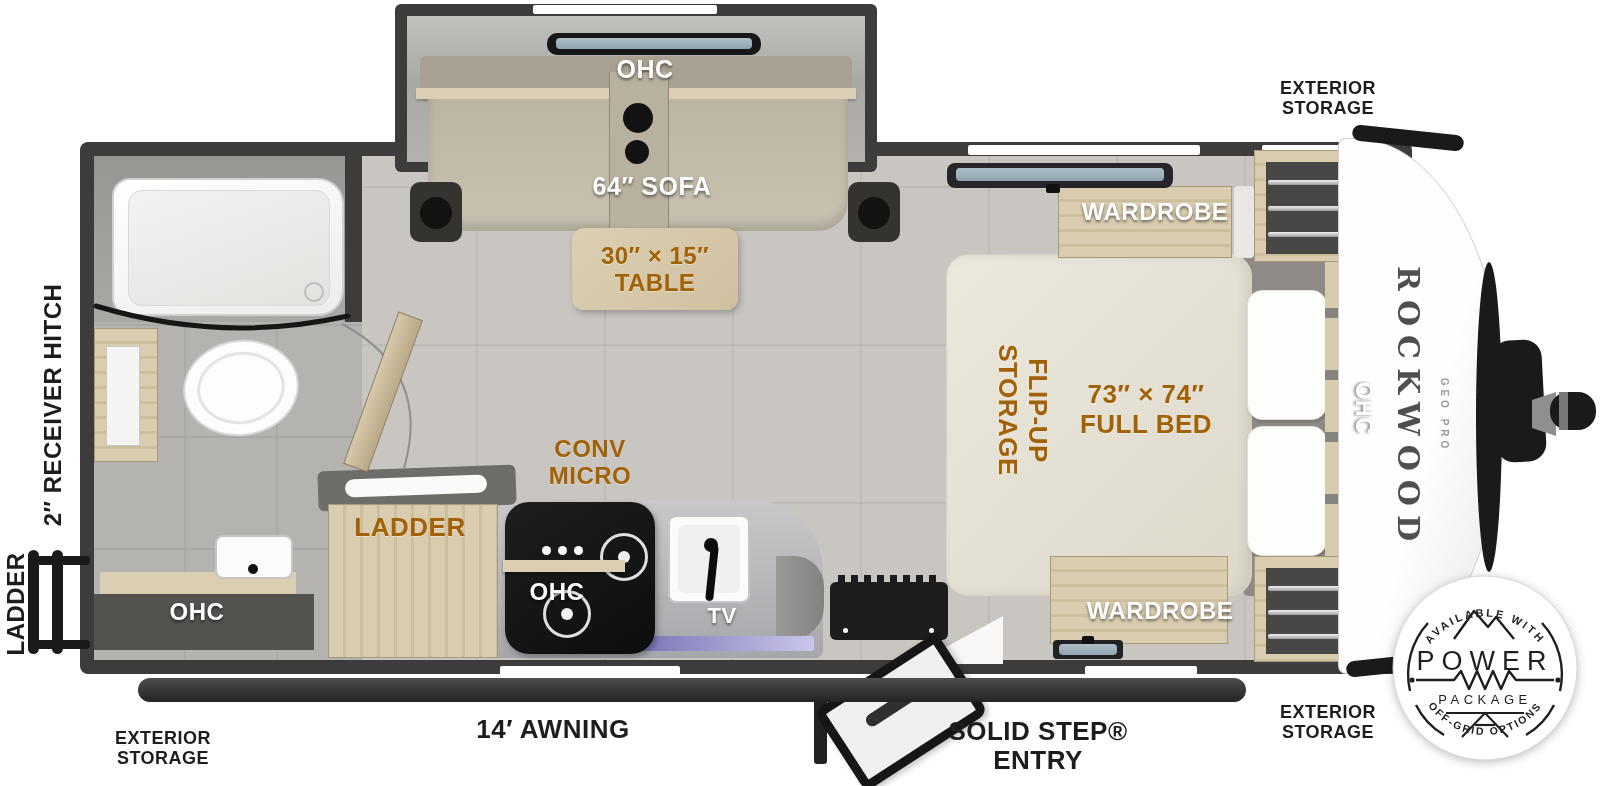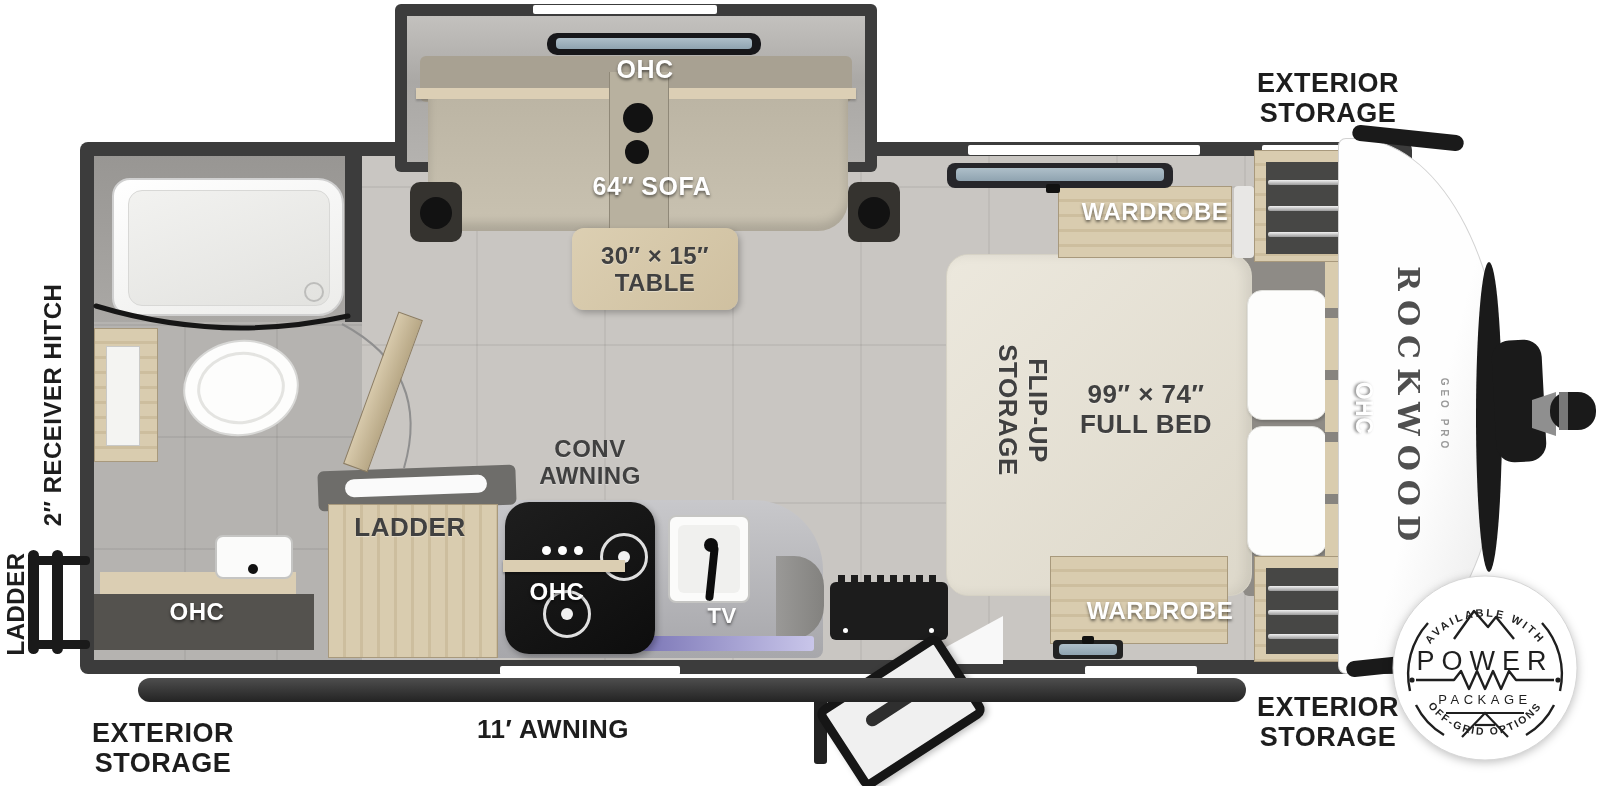--- a/index.html
+++ b/index.html
@@ -19,22 +19,22 @@
       repeating-linear-gradient(90deg, transparent 0 90px, rgba(0,0,0,.05) 90px 92px);}
   .wood-v{background:repeating-linear-gradient(90deg,#d9ccaf 0 14px,#cdbe9e 14px 17px);border:1px solid #a8997c;box-sizing:border-box;}
   .wood-h{background:repeating-linear-gradient(180deg,#d9ccaf 0 12px,#cdbe9e 12px 15px);border:1px solid #a8997c;box-sizing:border-box;}
   .white-strip{background:#ffffff;border-radius:2px;}
   .glass{background:linear-gradient(180deg,#aebfc9,#8fa3b0);border-radius:4px;}
 
   
   .lbl{position:absolute;transform:translate(-50%,-50%);font-weight:700;text-align:center;
        white-space:pre-line;letter-spacing:.5px;line-height:1.14;z-index:40;}
   .lw{color:#ffffff;text-shadow:0 2px 3px rgba(0,0,0,.5);}
-  .ld{color:#404040;text-shadow:0 1px 1px rgba(255,255,255,.4);}
-  .lext{color:#1d1d1d;font-size:27px;line-height:1.12;}
+  .ld{color:#a16207;text-shadow:0 1px 1px rgba(255,255,255,.4);}
+  .lext{color:#1d1d1d;font-size:18px;line-height:1.12;}
   .vert{writing-mode:vertical-rl;}
   .rot{transform:translate(-50%,-50%) rotate(-90deg);white-space:nowrap;}
   .brand-name{writing-mode:vertical-rl;font-family:"DejaVu Serif", serif;font-weight:700;
               font-size:30px;letter-spacing:9px;color:#4f4f4f;}
   .brand-sub{writing-mode:vertical-rl;font-size:10px;letter-spacing:4px;color:#9a9a9a;font-weight:700;}
 
   
   .tub{background:linear-gradient(160deg,#ffffff,#ececea);border:2px solid #d0d0d0;border-radius:18px 26px 26px 18px;box-sizing:border-box;}
   .tub-inner{background:linear-gradient(160deg,#f2f2f0,#e2e2df);border-radius:14px;border:1px solid #d8d8d6;}
   .toilet{background:#fdfdfc;border:2px solid #d8d8d6;border-radius:50%;transform:rotate(-8deg);box-sizing:border-box;}
@@ -208,39 +208,41 @@
     <path d="M 72 164 L 95 140 L 118 164" fill="none" stroke="#1f1f1f" stroke-width="2.2"></path>
     <path d="M 85 152 H 105" fill="none" stroke="#1f1f1f" stroke-width="2.2"></path>
   </svg>
 
   <div class="lbl lext" style="left:1328px;top:98px;">EXTERIOR
 STORAGE</div>
   <div class="lbl lext" style="left:1328px;top:722px;">EXTERIOR
 STORAGE</div>
   <div class="lbl lext" style="left:163px;top:748px;">EXTERIOR
 STORAGE</div>
-  <div class="lbl lext" style="left:553px;top:730px;font-size:26px;">11′ AWNING</div>
+  <div class="lbl lext" style="left:553px;top:730px;font-size:26px;">14′ AWNING</div>
+  <div class="lbl lext" style="left:1038px;top:746px;font-size:26px;">SOLID STEP®
+ENTRY</div>
   <div class="lbl lext rot" style="left:16px;top:604px;font-size:24px;">LADDER</div>
   <div class="lbl lext rot" style="left:53px;top:405px;font-size:24px;">2″ RECEIVER HITCH</div>
 
   <div class="lbl lw" style="left:645px;top:69px;font-size:25px;">OHC</div>
   <div class="lbl lw" style="left:652px;top:186px;font-size:25px;">64″ SOFA</div>
   <div class="lbl ld" style="left:655px;top:269px;font-size:24px;">30″ × 15″
 TABLE</div>
 
   <div class="lbl lw" style="left:197px;top:612px;font-size:24px;">OHC</div>
   <div class="lbl ld" style="left:410px;top:528px;font-size:26px;">LADDER</div>
   <div class="lbl ld" style="left:590px;top:462px;font-size:24px;">CONV
-AWNING</div>
+MICRO</div>
   <div class="lbl lw" style="left:557px;top:592px;font-size:24px;">OHC</div>
   <div class="lbl lw" style="left:722px;top:616px;font-size:22px;">TV</div>
 
   <div class="lbl lw" style="left:1155px;top:212px;font-size:24px;">WARDROBE</div>
   <div class="lbl lw" style="left:1160px;top:611px;font-size:24px;">WARDROBE</div>
   <div class="lbl ld vert" style="left:1022px;top:410px;font-size:26px;">FLIP-UP
 STORAGE</div>
-  <div class="lbl ld" style="left:1146px;top:410px;font-size:26px;">99″ × 74″
+  <div class="lbl ld" style="left:1146px;top:410px;font-size:26px;">73″ × 74″
 FULL BED</div>
   <div class="lbl lw vert" style="left:1364px;top:408px;font-size:23px;">OHC</div>
 
   <div class="lbl brand-name" style="left:1408px;top:408px;z-index:26;">ROCKWOOD</div>
   <div class="lbl brand-sub" style="left:1444px;top:415px;z-index:26;">GEO PRO</div>
 </div>
 
 </body></html>

